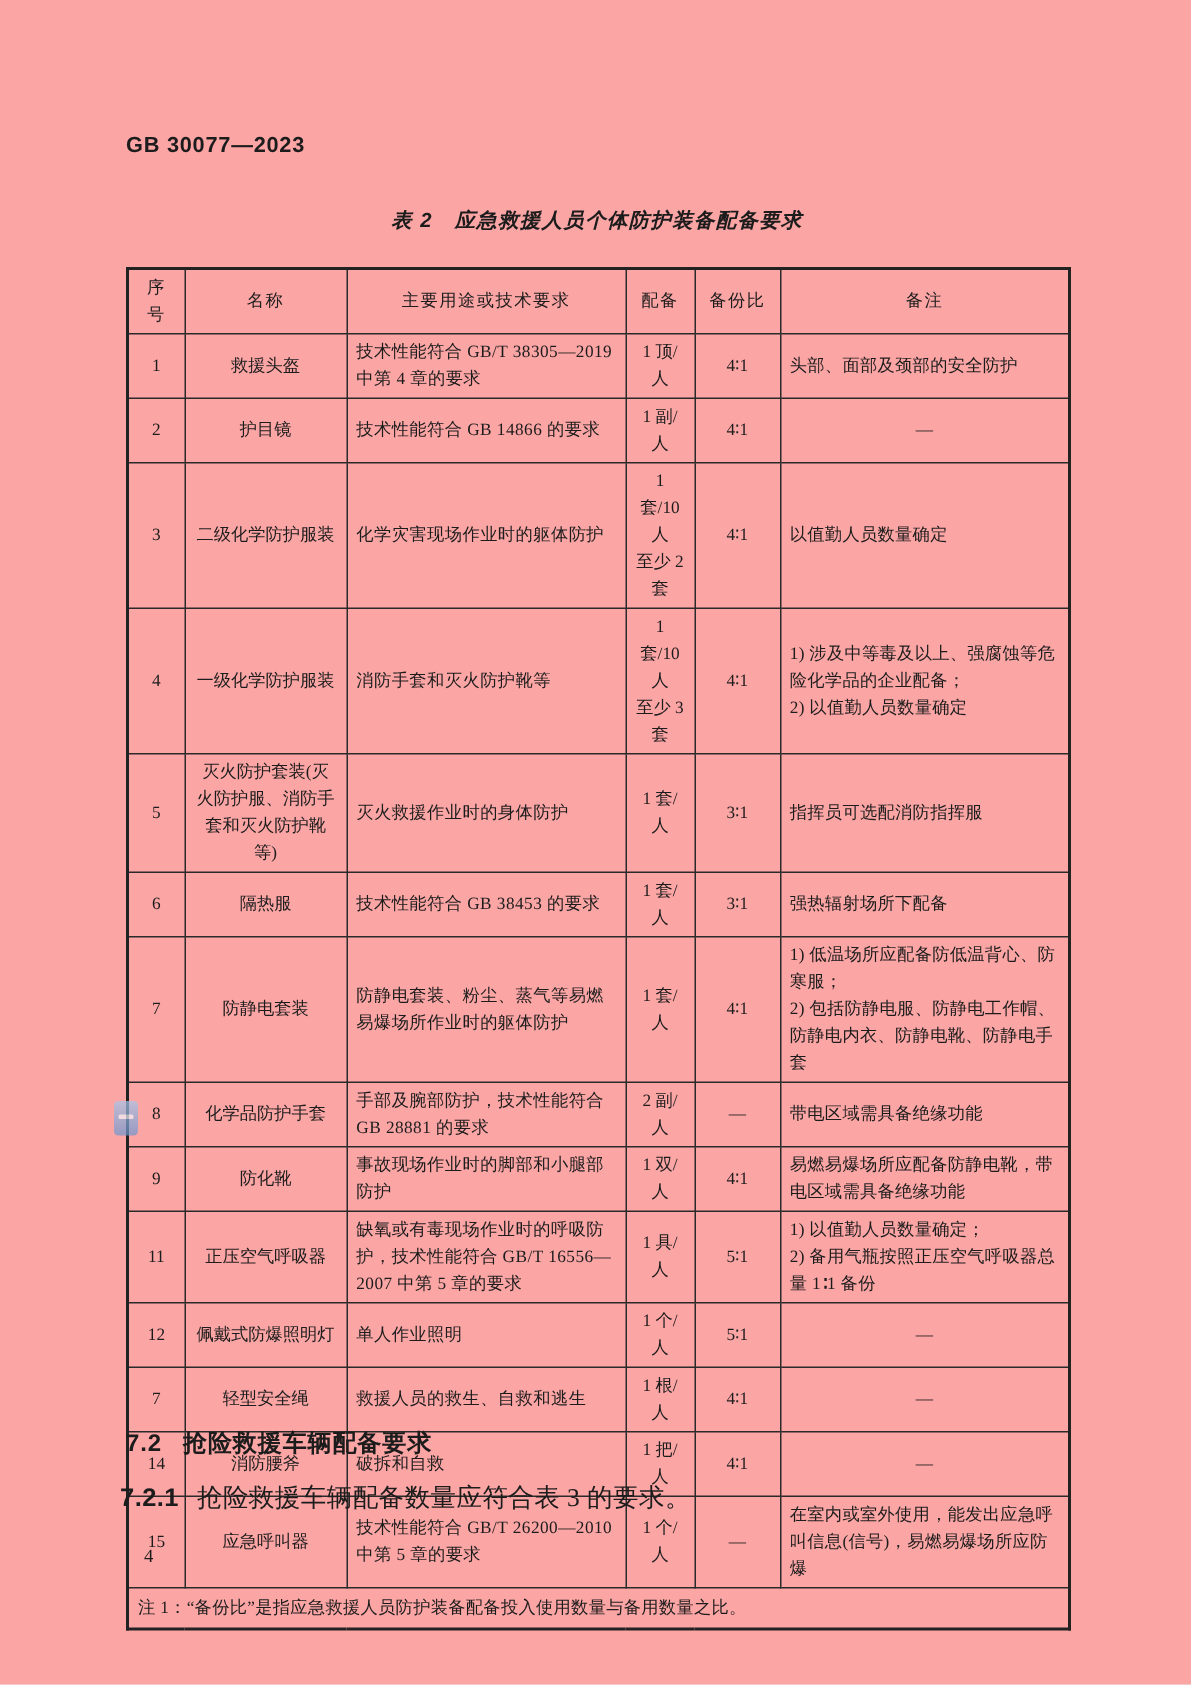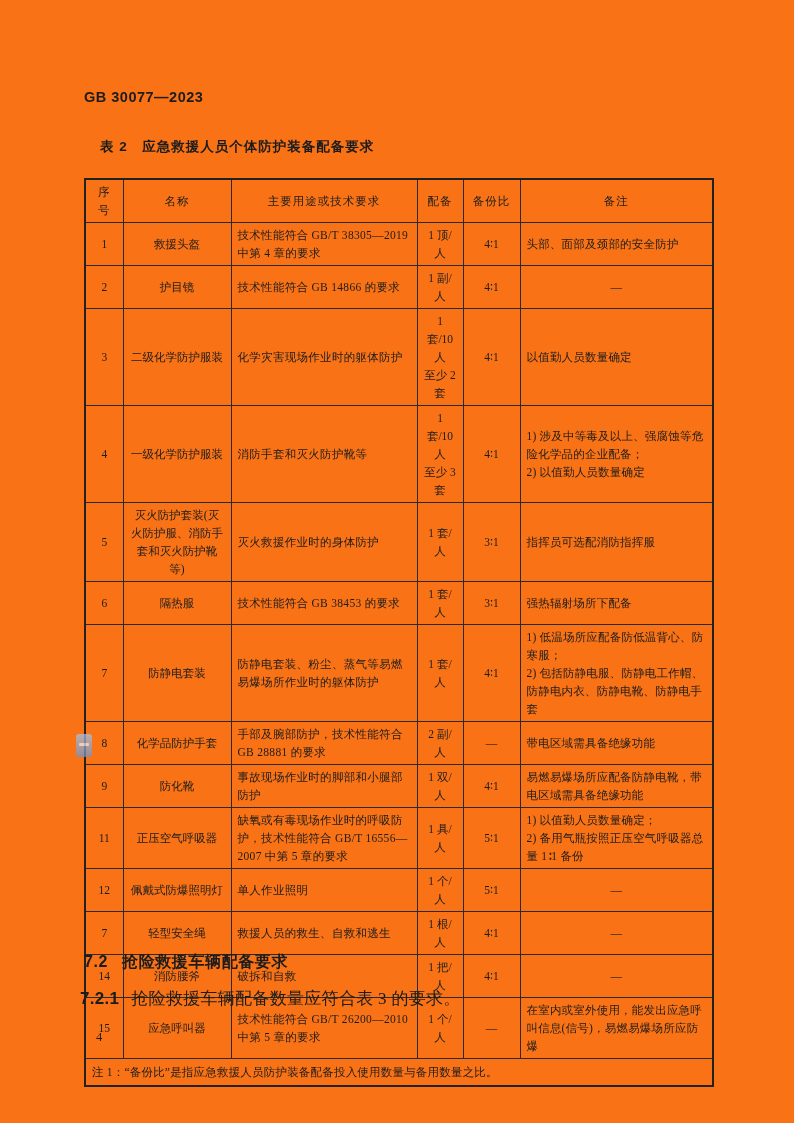--- a/index.html
+++ b/index.html
@@ -1,43 +1,45 @@
 <!DOCTYPE html>
 <html><head>
 <meta charset="utf-8">
 <style>
   html, body { margin: 0; padding: 0; background: #e8e8e8; }
   .page {
     position: relative;
     width: 794px;
     height: 1123px;
     margin: 0 auto;
-    background: #f97316;
+    background: #fca5a5;
     color: #1c1c1c;
     font-family: "Liberation Serif", "DejaVu Serif", serif;
     overflow: hidden;
   }
   .std-code {
     position: absolute;
     left: 84px;
     top: 89px;
     font-family: "Liberation Sans", "DejaVu Sans", sans-serif;
     font-weight: bold;
     font-size: 14.5px;
     letter-spacing: 0.5px;
   }
   .table-title {
     position: absolute;
-    left: 100px;
+    left: 84px;
     top: 138px;
     width: 628px;
+    text-align: center;
     font-family: "Liberation Sans", "DejaVu Sans", sans-serif;
     font-weight: bold;
     font-size: 13.5px;
     letter-spacing: 1px;
+    font-style: italic;
   }
   table.equip {
     position: absolute;
     left: 84px;
     top: 178px;
     width: 628px;
     border-collapse: collapse;
     table-layout: fixed;
     font-size: 11.5px;
     border: 2px solid #222222;

